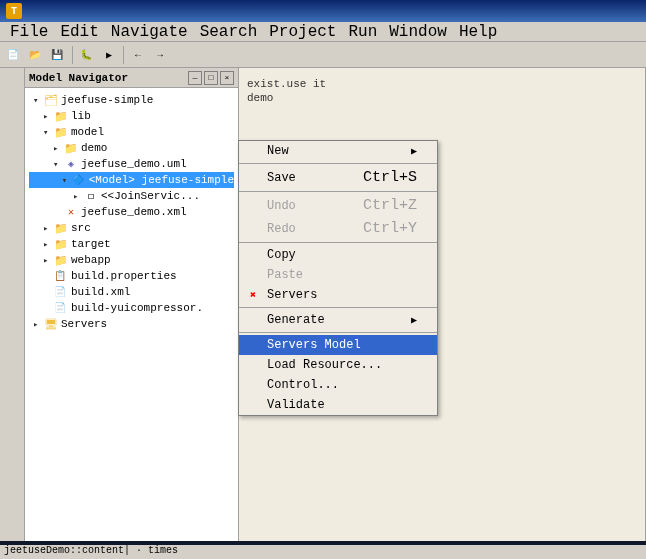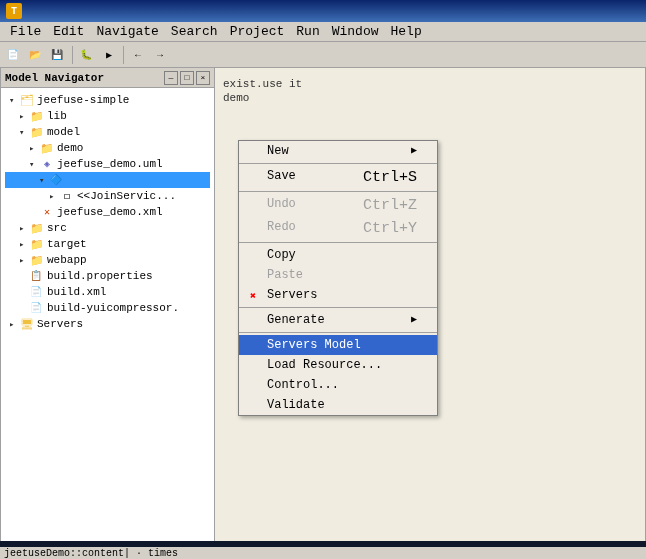--- a/index.html
+++ b/index.html
@@ -37,21 +37,21 @@
     .menu-bar {
       background: #d4d0c8;
       border-bottom: 1px solid #a0a0a0;
       display: flex;
       align-items: center;
       height: 20px;
       padding: 0 4px;
     }
     .menu-item {
       padding: 2px 6px;
-      font-size: 13px;
+      font-size: 16px;
       cursor: pointer;
       color: #000;
     }
 
     
     .toolbar {
       background: #d4d0c8;
       border-bottom: 1px solid #a0a0a0;
       height: 26px;
       display: flex;
@@ -77,20 +77,21 @@
     
     .left-panel {
       width: 215px;
       background: white;
       border: 1px solid #a0a0a0;
       border-top: none;
       display: flex;
       flex-direction: column;
       overflow: hidden;
       position: relative;
+      margin-left: 24px;
     }
     .panel-header {
       background: #d4d0c8;
       border-bottom: 1px solid #a0a0a0;
       padding: 2px 4px;
       display: flex;
       align-items: center;
       justify-content: space-between;
       height: 20px;
     }
@@ -148,21 +149,21 @@
       box-shadow: 2px 2px 4px rgba(0,0,0,0.3);
       width: 200px;
       z-index: 1000;
       font-size: 12px;
     }
     .ctx-item {
       padding: 3px 20px 3px 28px;
       cursor: pointer;
       position: relative;
       display: flex;
-      align-items: flex-start;
+      align-items: center;
       justify-content: space-between;
       color: #000;
     }
     .ctx-item.highlighted { background: #3366cc; color: white; }
     .ctx-item.disabled { color: #a0a0a0; cursor: default; }
     .ctx-separator {
       height: 1px;
       background: #a0a0a0;
       margin: 2px 0;
     }
@@ -177,23 +178,22 @@
     .ctx-shortcut { font-size: 15px; color: inherit; }
     .ctx-arrow { font-size: 10px; }
 
     
     .status-bar {
       position: absolute;
       bottom: 0;
       left: 0; right: 0;
       height: 18px;
       background: #d4d0c8;
-      border-top: 6px solid #0f172a;
-      display: flex;
-      align-items: center;
+      border-top: 4px solid #0f172a;
+      display: flex;
       padding: 0 4px;
       font-size: 10px;
     }
   </style>
 </head>
 <body>
 
 <div class="title-bar">
   <div class="title-bar-icon">
     <span>T</span>
@@ -268,20 +268,21 @@
         <span class="tree-indent" style="width:24px"></span>
         <span class="tree-arrow">▾</span>
         <span class="tree-icon" style="color:#6060c0;font-size:10px;">◈</span>
         <span>jeefuse_demo.uml</span>
       </div>
 
       <div class="tree-item selected">
         <span class="tree-indent" style="width:34px"></span>
         <span class="tree-arrow">▾</span>
         <span class="tree-icon" style="font-size:10px;">🔷</span>
+        <span>&lt;Model&gt; jeefuse-simple</span>
       </div>
 
       <div class="tree-item">
         <span class="tree-indent" style="width:44px"></span>
         <span class="tree-arrow">▸</span>
         <span class="tree-icon" style="font-size:10px;">◻</span>
         <span>&lt;&lt;JoinServic...</span>
       </div>
 
       <div class="tree-item">

